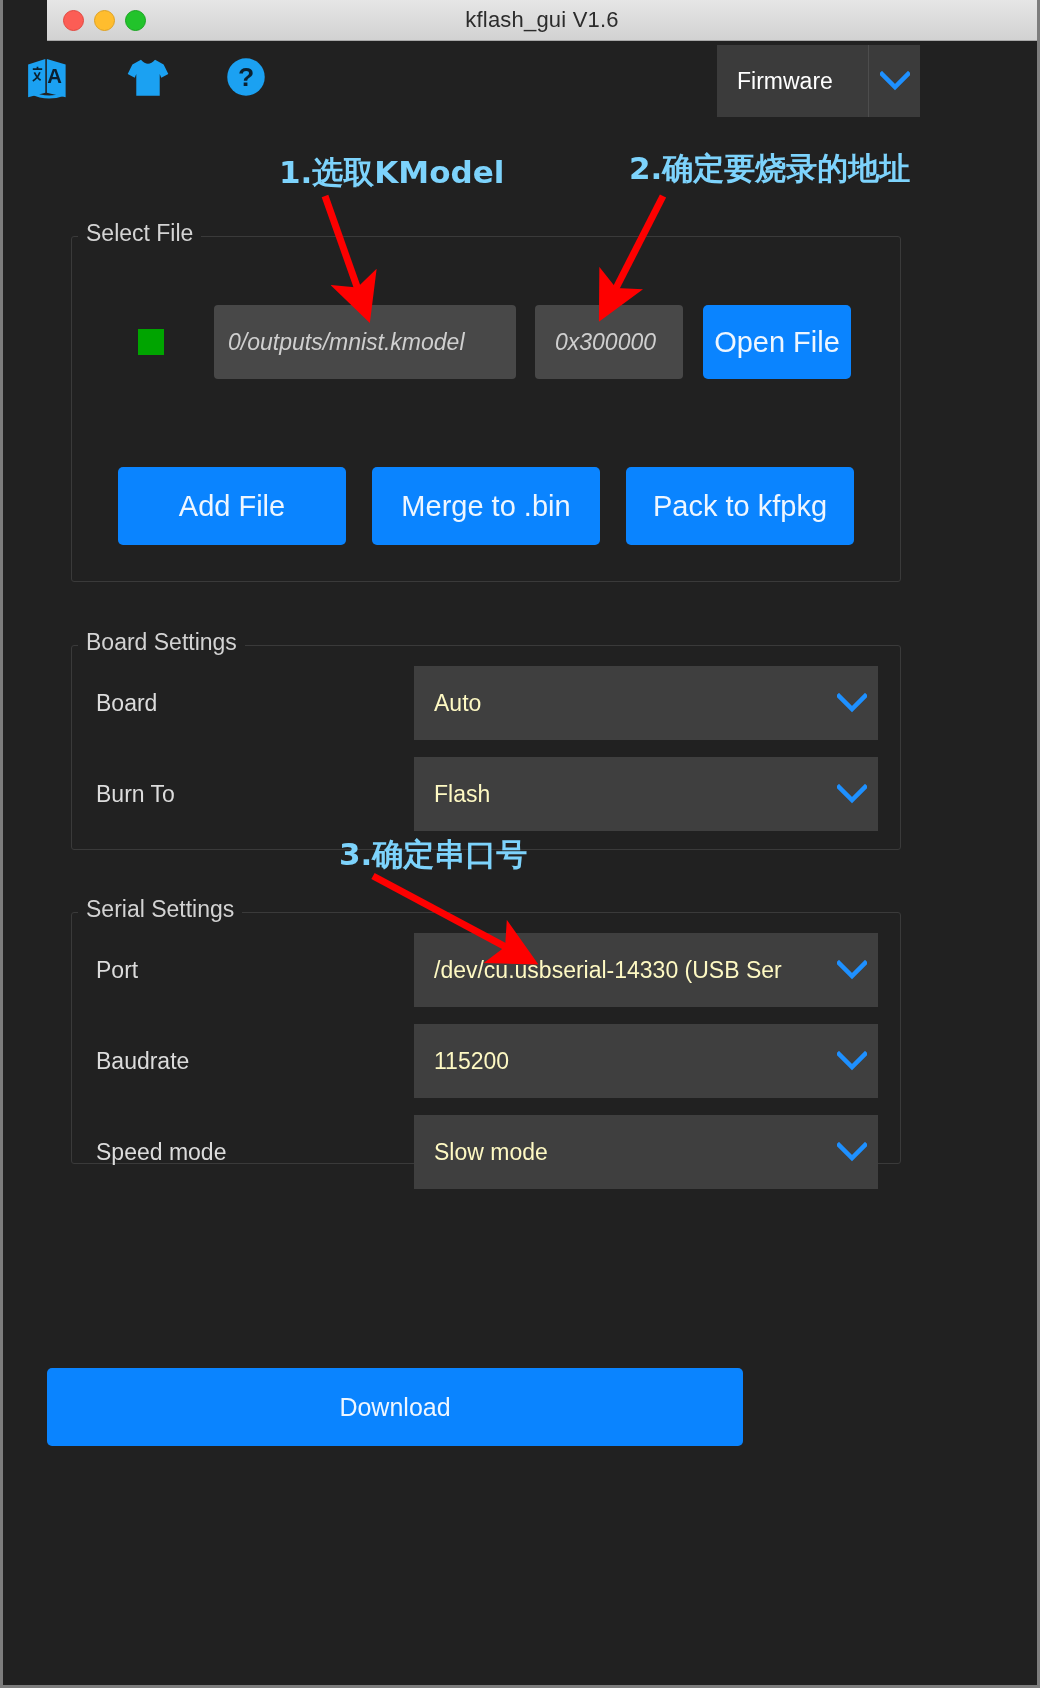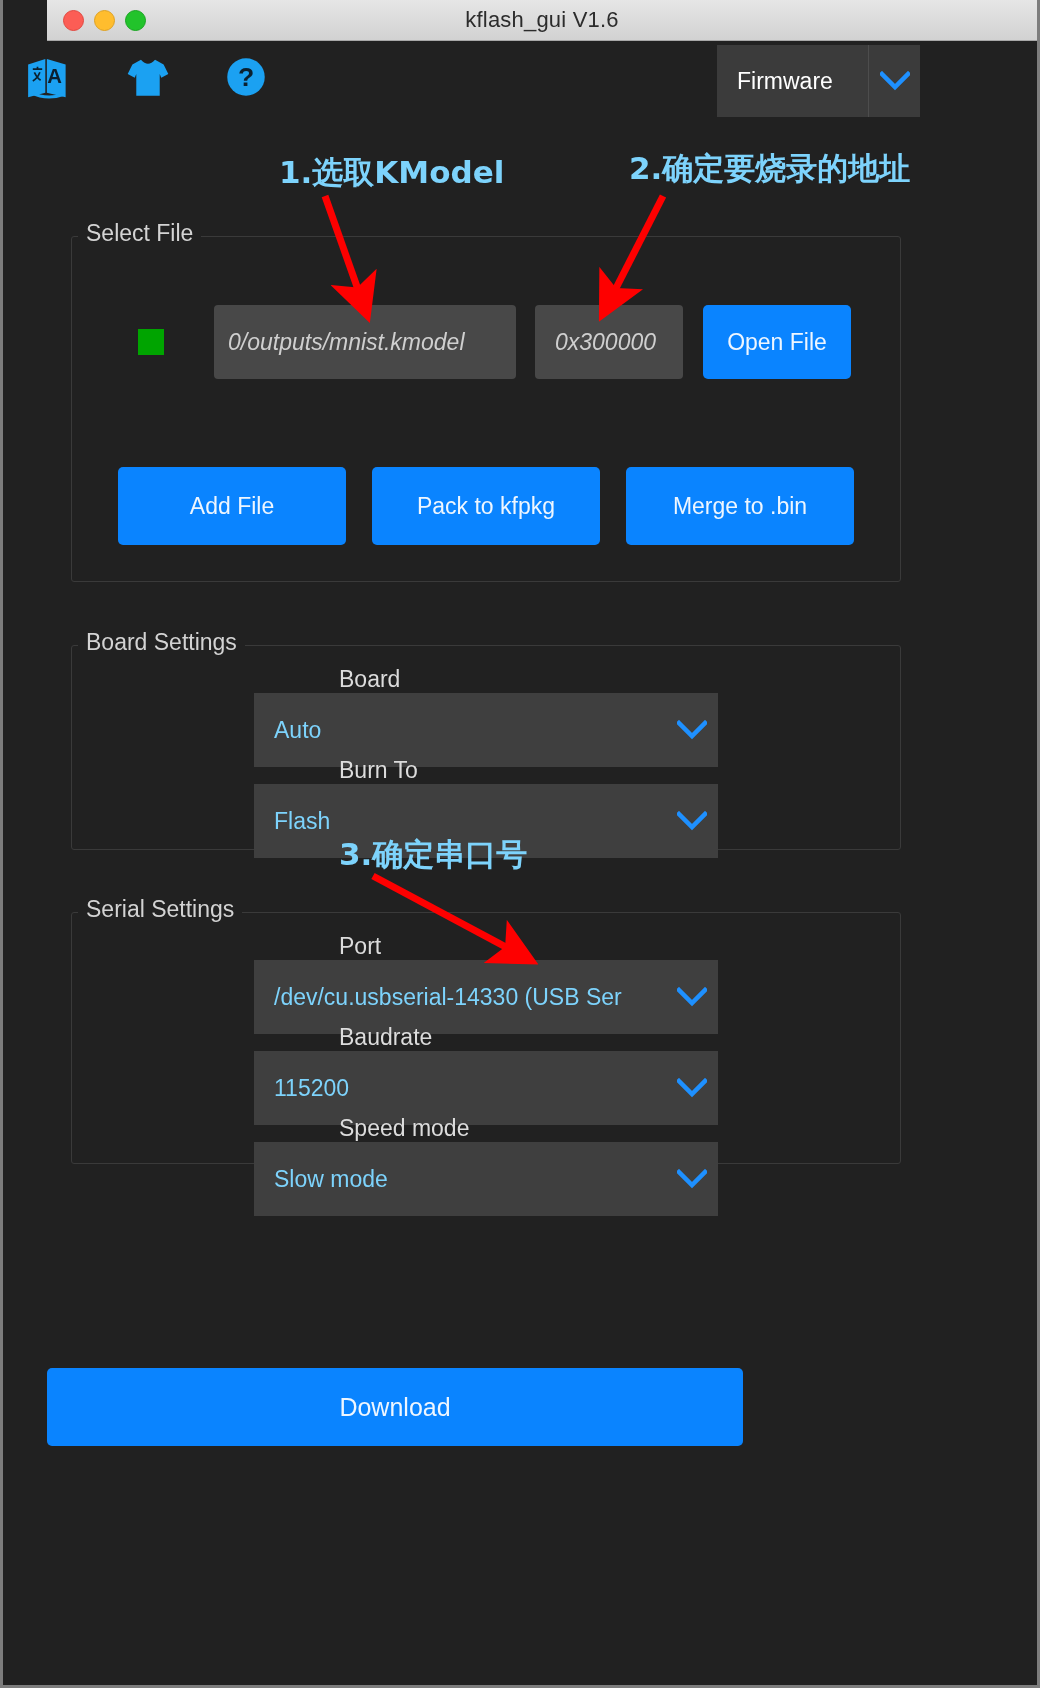--- a/index.html
+++ b/index.html
@@ -110,54 +110,54 @@
     cursor: text;
     font-style: italic;
   }
   #file-path { width: 302px; margin-left: 50px; }
   #file-addr { width: 148px; margin-left: 19px; padding-left: 20px; }
 
   .btn {
     background: #0a84ff;
     border: none; border-radius: 5px;
     color: #eef6ff;
-    font-size: 23px;
+    font-size: 29px;
     font-family: "Liberation Sans", sans-serif;
     cursor: pointer;
     display: flex; align-items: center; justify-content: center;
   }
   #btn-open-file { width: 148px; height: 74px; margin-left: 20px; }
 
   .row-btns {
     position: absolute; left: 46px; top: 230px;
     display: flex; gap: 26px;
   }
   .row-btns .btn { width: 228px; height: 78px; }
 
   
   #grp-board { left: 68px; top: 645px; width: 830px; height: 205px; }
   .setting-row {
     position: absolute;
     left: 0; width: 100%;
-    display: flex; align-items: center; flex-direction: column;
+    display: flex; align-items: center;
   }
   .setting-label {
     width: 342px;
     padding-left: 24px;
     font-size: 23px; color: #dcdcdc;
   }
   .combo {
     width: 464px; height: 74px;
     background: #3f3f3f;
     display: flex; align-items: center;
     cursor: pointer;
   }
   .combo-value {
     flex: 1; padding-left: 20px;
-    font-size: 23px; color: #7dd3fc;
+    font-size: 23px; color: #fef9c3;
     overflow: hidden; white-space: nowrap;
   }
   .combo-arrow {
     width: 52px; height: 100%;
     display: flex; align-items: center; justify-content: center;
   }
 
   
   #grp-serial { left: 68px; top: 912px; width: 830px; height: 252px; }
 
@@ -239,22 +239,22 @@
 
     <div class="row-file">
       <div class="led"></div>
       <div class="txtbox" id="file-path">0/outputs/mnist.kmodel</div>
       <div class="txtbox" id="file-addr">0x300000</div>
       <button class="btn" id="btn-open-file">Open File</button>
     </div>
 
     <div class="row-btns">
       <button class="btn">Add File</button>
+      <button class="btn">Merge to .bin</button>
       <button class="btn">Pack to kfpkg</button>
-      <button class="btn">Merge to .bin</button>
     </div>
   </div>
 
   <div class="group" id="grp-board">
     <div class="group-title">Board Settings</div>
 
     <div class="setting-row" style="top:20px;">
       <span class="setting-label">Board</span>
       <div class="combo">
         <span class="combo-value">Auto</span>

